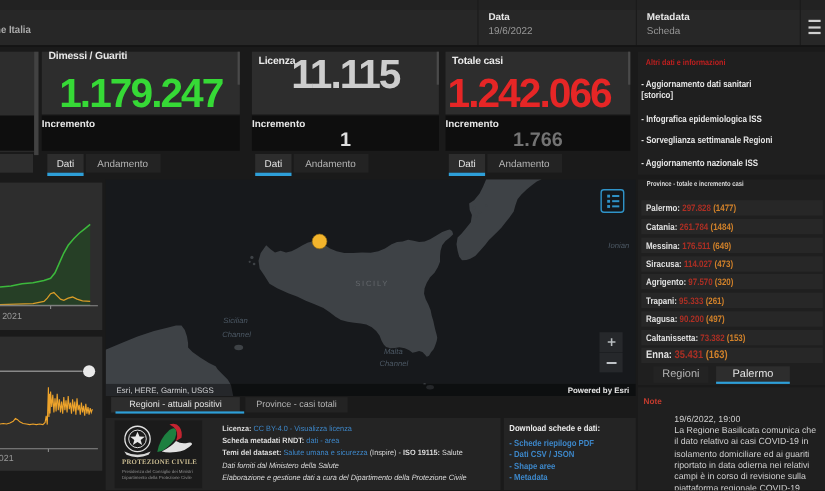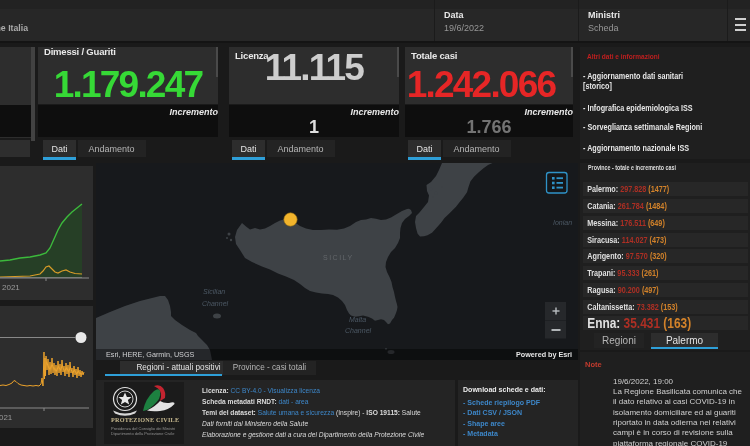--- a/index.html
+++ b/index.html
@@ -2,41 +2,41 @@
 <html><head>
 <meta charset="utf-8">
 <style>
 *{margin:0;padding:0;box-sizing:border-box;}
 html,body{width:750px;height:446px;overflow:hidden;background:#1a1a1a;font-family:"Liberation Sans",sans-serif;}
 .abs{position:absolute;}
 #page{position:relative;width:750px;height:446px;background:#1a1a1a;overflow:hidden;}
 .panel{position:absolute;background:#2d2d2d;}
 .hdrlbl{font-weight:bold;color:#e9e9e9;font-size:9.5px;letter-spacing:-0.2px;}
 .bignum{position:absolute;font-weight:bold;font-size:37px;text-align:center;letter-spacing:-1.8px;}
-.inclbl{position:absolute;font-size:9px;font-weight:bold;color:#e8e8e8;text-align:right;font-style:italic;}
+.inclbl{position:absolute;font-size:9px;font-weight:bold;color:#e8e8e8;text-align:left;}
 .incval{position:absolute;font-weight:bold;font-size:18px;text-align:center;}
 .tab{position:absolute;height:17.5px;font-size:9px;display:flex;align-items:center;justify-content:center;}
 .tab.on{background:#2d2d2d;color:#e3e3e3;}
 .tab.off{background:#232323;color:#b5b5b5;}
 .tabline{position:absolute;height:2.5px;background:#2e9fd8;}
 .sbar{position:absolute;width:2.5px;background:#4a4a4a;}
 .link{color:#3d87c9;}
 </style>
 </head>
 <body>
 <div id="page">
 
 <div class="abs" style="left:0;top:0;width:750px;height:43px;background:#272727;border-bottom:2px solid #141414;overflow:hidden;">
   <div class="abs" style="left:0;top:0;width:750px;height:9px;background:rgba(0,0,0,0.12);"></div>
   <div class="abs" style="left:-38.5px;top:21.5px;font-size:9.5px;font-weight:bold;color:#ababab;white-space:nowrap;transform:scaleX(0.92);transform-origin:left;">Situazione Italia</div>
   <div class="abs" style="left:434px;top:0;width:1px;height:43px;background:#1b1b1b;"></div>
   <div class="abs" style="left:444px;top:10px;font-size:9px;font-weight:bold;color:#e8e8e8;">Data</div>
   <div class="abs" style="left:444px;top:23px;font-size:9px;color:#979797;">19/6/2022</div>
   <div class="abs" style="left:578px;top:0;width:1px;height:43px;background:#1b1b1b;"></div>
-  <div class="abs" style="left:588px;top:10px;font-size:9px;font-weight:bold;color:#e8e8e8;">Ministri</div>
+  <div class="abs" style="left:588px;top:10px;font-size:9px;font-weight:bold;color:#e8e8e8;">Metadata</div>
   <div class="abs" style="left:588px;top:23px;font-size:9px;color:#979797;">Scheda</div>
   <div class="abs" style="left:727px;top:0;width:1px;height:43px;background:#1b1b1b;"></div>
   <div class="abs" style="left:735px;top:18px;width:11px;height:2px;background:#cfcfcf;"></div>
   <div class="abs" style="left:735px;top:23.5px;width:11px;height:2px;background:#cfcfcf;"></div>
   <div class="abs" style="left:735px;top:29px;width:11px;height:2px;background:#cfcfcf;"></div>
 </div>
 
 <div class="panel" style="left:0;top:47px;width:31px;height:91px;"></div>
 <div class="abs" style="left:0;top:105px;width:31px;height:31.5px;background:#0e0e0e;"></div>
 <div class="tab off" style="left:0;top:140px;width:30px;height:17.3px;background:#2e2e2e;color:#c8c8c8;"></div>
@@ -144,21 +144,21 @@
   <rect x="449" y="157.5" width="21" height="18" fill="#26282b"></rect>
   <line x1="456.5" y1="148" x2="463.5" y2="148" stroke="#b9bdc1" stroke-width="1.4"></line>
   <line x1="460" y1="144.5" x2="460" y2="151.5" stroke="#b9bdc1" stroke-width="1.4"></line>
   <line x1="455.5" y1="167" x2="464.5" y2="167" stroke="#c0c4c8" stroke-width="1.8"></line>
 
   <rect x="0" y="186" width="482" height="11" fill="#000000" opacity="0.4"></rect>
   <text x="10" y="194" font-size="7.2" fill="#cfd0d2">Esri, HERE, Garmin, USGS</text>
   <text x="476" y="194" font-size="7.2" font-weight="bold" fill="#e6e6e6" text-anchor="end">Powered by Esri</text>
 </svg>
 
-<div class="tab on" style="left:120px;top:361px;width:117px;height:13.5px;font-size:8.2px;">Regioni - attuali positivi</div>
+<div class="tab on" style="left:101px;top:361px;width:117px;height:13.5px;font-size:8.2px;">Regioni - attuali positivi</div>
 <div class="tab off" style="left:223px;top:361px;width:93px;height:13.5px;font-size:8.2px;">Province - casi totali</div>
 <div class="tabline" style="left:105px;top:373.5px;width:117px;height:2px;"></div>
 
 <div class="panel" style="left:96px;top:380px;width:359px;height:66px;background:#242424;"></div>
 <svg class="abs" style="left:104px;top:382px;" width="80" height="62" viewBox="0 0 80 62">
   <rect x="0" y="0" width="80" height="62" fill="#1b1b1b"></rect>
 
   <circle cx="21" cy="17" r="11.5" fill="none" stroke="#e0e0e0" stroke-width="1.2"></circle>
   <circle cx="21" cy="17" r="8" fill="none" stroke="#e0e0e0" stroke-width="0.9"></circle>
   <path d="M21 10.5 L22.9 14.9 27.6 15.1 23.9 18 25.2 22.6 21 19.9 16.8 22.6 18.1 18 14.4 15.1 19.1 14.9 Z" fill="#e8e8e8"></path>
@@ -190,21 +190,21 @@
 <div class="abs" style="left:587.5px;top:164px;font-size:6.5px;font-weight:bold;color:#dedede;transform:scaleX(0.82);transform-origin:left;white-space:nowrap;">Province - totale e incremento casi</div>
 <div id="provrows">
 <div class="abs" style="left:583px;top:182.2px;width:165px;height:14px;background:#272727;font-size:8.5px;font-weight:bold;line-height:14px;white-space:nowrap;"><span style="display:inline-block;transform:scaleX(0.85);transform-origin:left;padding-left:5px;"><span style="color:#e0e0e0;">Palermo: </span><span style="color:#ad2f24;">297.828</span><span style="color:#d2822a;"> (1477)</span></span></div>
 <div class="abs" style="left:583px;top:198.98px;width:165px;height:14px;background:#272727;font-size:8.5px;font-weight:bold;line-height:14px;white-space:nowrap;"><span style="display:inline-block;transform:scaleX(0.85);transform-origin:left;padding-left:5px;"><span style="color:#e0e0e0;">Catania: </span><span style="color:#ad2f24;">261.784</span><span style="color:#d2822a;"> (1484)</span></span></div>
 <div class="abs" style="left:583px;top:215.76px;width:165px;height:14px;background:#272727;font-size:8.5px;font-weight:bold;line-height:14px;white-space:nowrap;"><span style="display:inline-block;transform:scaleX(0.85);transform-origin:left;padding-left:5px;"><span style="color:#e0e0e0;">Messina: </span><span style="color:#ad2f24;">176.511</span><span style="color:#d2822a;"> (649)</span></span></div>
 <div class="abs" style="left:583px;top:232.54px;width:165px;height:14px;background:#272727;font-size:8.5px;font-weight:bold;line-height:14px;white-space:nowrap;"><span style="display:inline-block;transform:scaleX(0.85);transform-origin:left;padding-left:5px;"><span style="color:#e0e0e0;">Siracusa: </span><span style="color:#ad2f24;">114.027</span><span style="color:#d2822a;"> (473)</span></span></div>
 <div class="abs" style="left:583px;top:249.32px;width:165px;height:14px;background:#272727;font-size:8.5px;font-weight:bold;line-height:14px;white-space:nowrap;"><span style="display:inline-block;transform:scaleX(0.85);transform-origin:left;padding-left:5px;"><span style="color:#e0e0e0;">Agrigento: </span><span style="color:#ad2f24;">97.570</span><span style="color:#d2822a;"> (320)</span></span></div>
 <div class="abs" style="left:583px;top:266.1px;width:165px;height:14px;background:#272727;font-size:8.5px;font-weight:bold;line-height:14px;white-space:nowrap;"><span style="display:inline-block;transform:scaleX(0.85);transform-origin:left;padding-left:5px;"><span style="color:#e0e0e0;">Trapani: </span><span style="color:#ad2f24;">95.333</span><span style="color:#d2822a;"> (261)</span></span></div>
 <div class="abs" style="left:583px;top:282.88px;width:165px;height:14px;background:#272727;font-size:8.5px;font-weight:bold;line-height:14px;white-space:nowrap;"><span style="display:inline-block;transform:scaleX(0.85);transform-origin:left;padding-left:5px;"><span style="color:#e0e0e0;">Ragusa: </span><span style="color:#ad2f24;">90.200</span><span style="color:#d2822a;"> (497)</span></span></div>
 <div class="abs" style="left:583px;top:299.66px;width:165px;height:14px;background:#272727;font-size:8.5px;font-weight:bold;line-height:14px;white-space:nowrap;"><span style="display:inline-block;transform:scaleX(0.85);transform-origin:left;padding-left:5px;"><span style="color:#e0e0e0;">Caltanissetta: </span><span style="color:#ad2f24;">73.382</span><span style="color:#d2822a;"> (153)</span></span></div>
-<div class="abs" style="left:583px;top:316.44px;width:165px;height:14px;background:#272727;font-size:14px;font-weight:bold;line-height:14px;white-space:nowrap;"><span style="display:inline-block;transform:scaleX(0.85);transform-origin:left;padding-left:5px;"><span style="color:#e0e0e0;">Enna: </span><span style="color:#ad2f24;">35.431</span><span style="color:#d2822a;"> (163)</span></span></div>
+<div class="abs" style="left:583px;top:316.44px;width:165px;height:14px;background:#272727;font-size:10px;font-weight:bold;line-height:14px;white-space:nowrap;"><span style="display:inline-block;transform:scaleX(0.85);transform-origin:left;padding-left:5px;"><span style="color:#e0e0e0;">Enna: </span><span style="color:#ad2f24;">35.431</span><span style="color:#d2822a;"> (163)</span></span></div>
 </div>
 
 <div class="tab off" style="left:594px;top:333px;width:50px;height:15px;font-size:10px;">Regioni</div>
 <div class="tab on" style="left:651px;top:333px;width:67px;height:15px;font-size:10px;">Palermo</div>
 <div class="tabline" style="left:651px;top:346.5px;width:67px;height:2.3px;"></div>
 
 <div class="panel" style="left:580px;top:352px;width:170px;height:94px;background:#1f1f1f;"></div>
 <div class="abs" style="left:585px;top:360px;font-size:7.5px;font-weight:bold;color:#c23b2e;">Note</div>
 <div class="abs" style="left:613px;top:376.5px;font-size:8px;color:#cfcfcf;line-height:10.35px;white-space:nowrap;">
 19/6/2022, 19:00<br>

